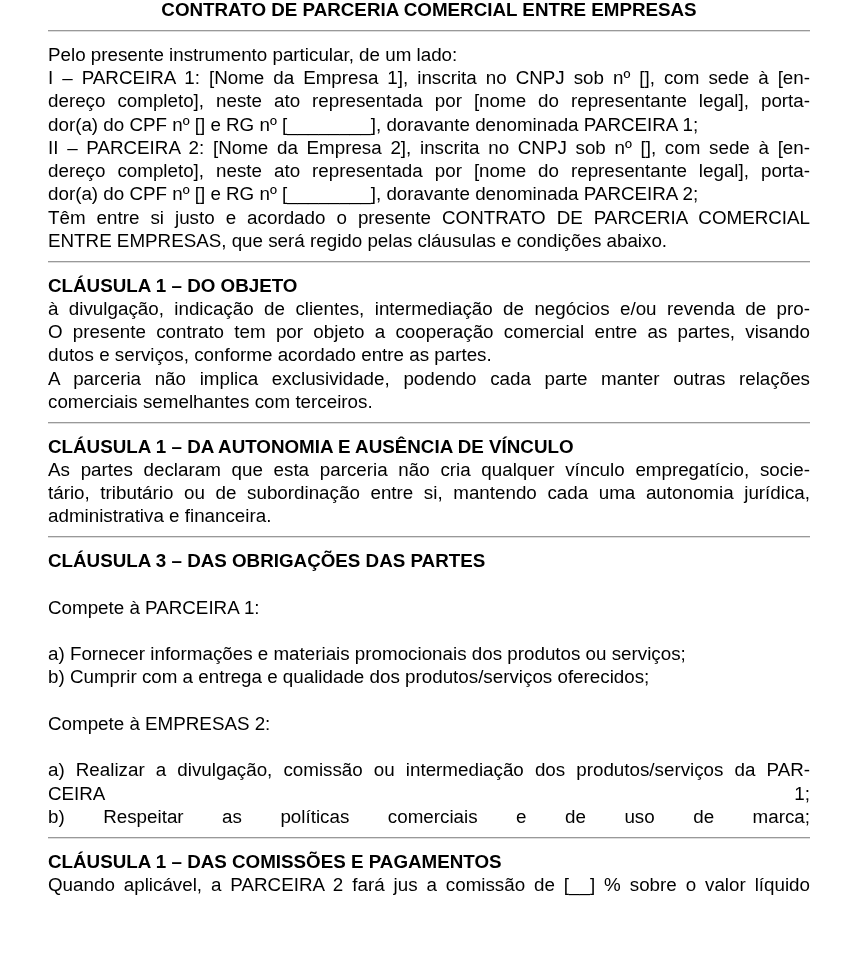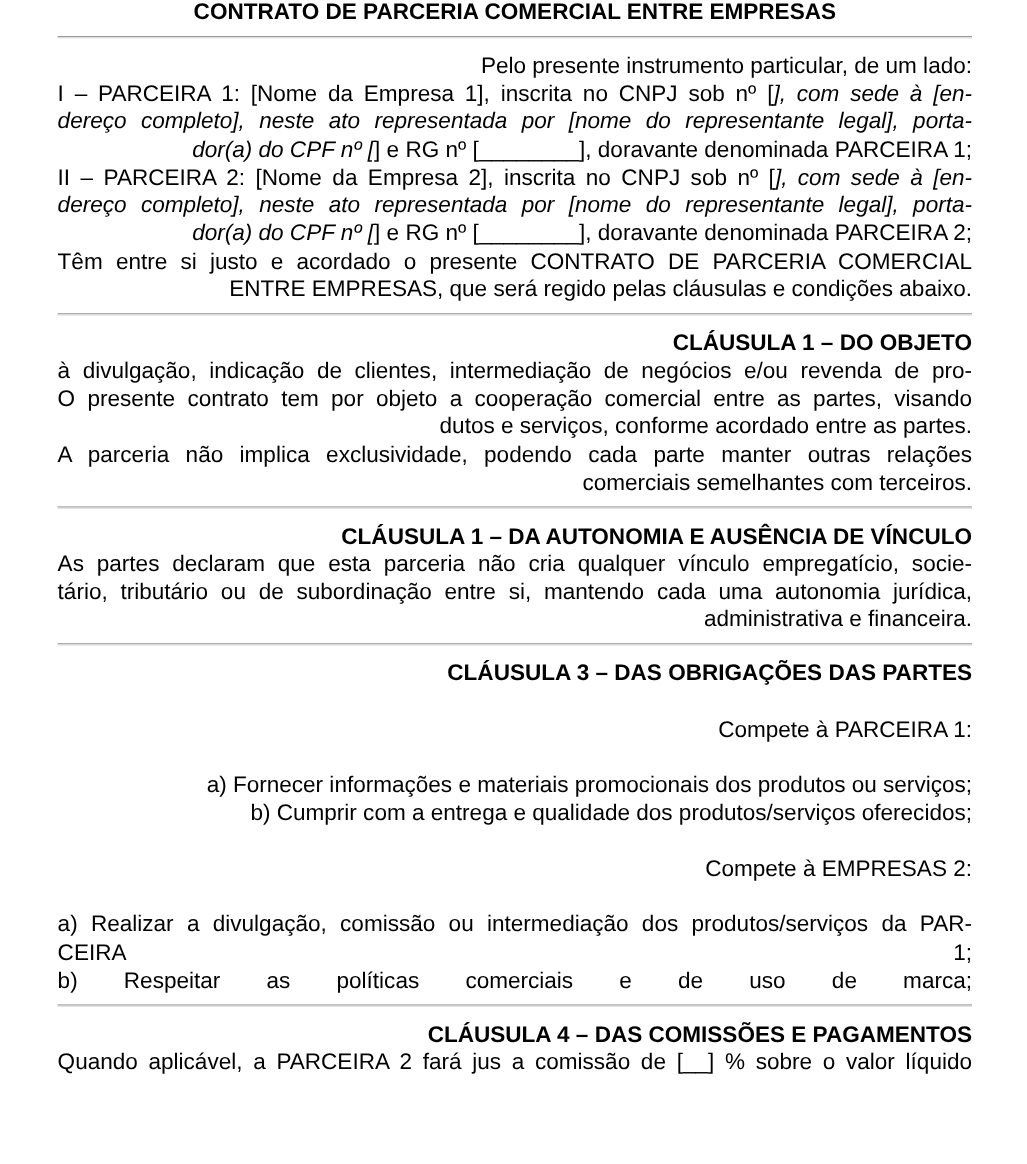--- a/index.html
+++ b/index.html
@@ -29,28 +29,28 @@
   }
   hr.divider{
     height:0;
     border:0;
     border-top:1.5px solid var(--rule-dark);
     border-bottom:1px solid var(--rule-light);
     margin:8.5px 0 11px 0;
   }
   .line{
     min-height:23.25px;
-    text-align:right;
+    text-align:left;
   }
   .line.j{
     text-align:justify;
     text-align-last:justify;
   }
   .line.heading{font-weight:bold;}
-  .it{font-style:italic;}
+  .it{}
 </style>
 </head>
 <body>
 
 <main>
   <h1 class="doc-title">CONTRATO DE PARCERIA COMERCIAL ENTRE EMPRESAS</h1>
   <div>
       <hr class="divider">
       <div class="line"><span>Pelo presente instrumento particular, de um lado:</span></div>
       <div class="line j"><span>I – PARCEIRA 1: [Nome da Empresa 1], inscrita no CNPJ sob nº [</span><span class="it">], com sede à [en-</span></div>
@@ -80,16 +80,16 @@
       <div class="line"></div>
       <div class="line"><span>a) Fornecer informações e materiais promocionais dos produtos ou serviços;</span></div>
       <div class="line"><span>b) Cumprir com a entrega e qualidade dos produtos/serviços oferecidos;</span></div>
       <div class="line"></div>
       <div class="line"><span>Compete à EMPRESAS 2:</span></div>
       <div class="line"></div>
       <div class="line j"><span>a) Realizar a divulgação, comissão ou intermediação dos produtos/serviços da PAR-</span></div>
       <div class="line j"><span>CEIRA 1;</span></div>
       <div class="line j"><span>b) Respeitar as políticas comerciais e de uso de marca;</span></div>
       <hr class="divider">
-      <div class="line heading"><span>CLÁUSULA 4 – DAS COMISSÕES E PAGAMENTOS</span></div>
+      <div class="line heading"><span>CLÁUSULA 1 – DAS COMISSÕES E PAGAMENTOS</span></div>
       <div class="line j"><span>Quando aplicável, a PARCEIRA 2 fará jus a comissão de [__] % sobre o valor líquido</span></div>
     </div>
 </main>
 
 </body></html>

